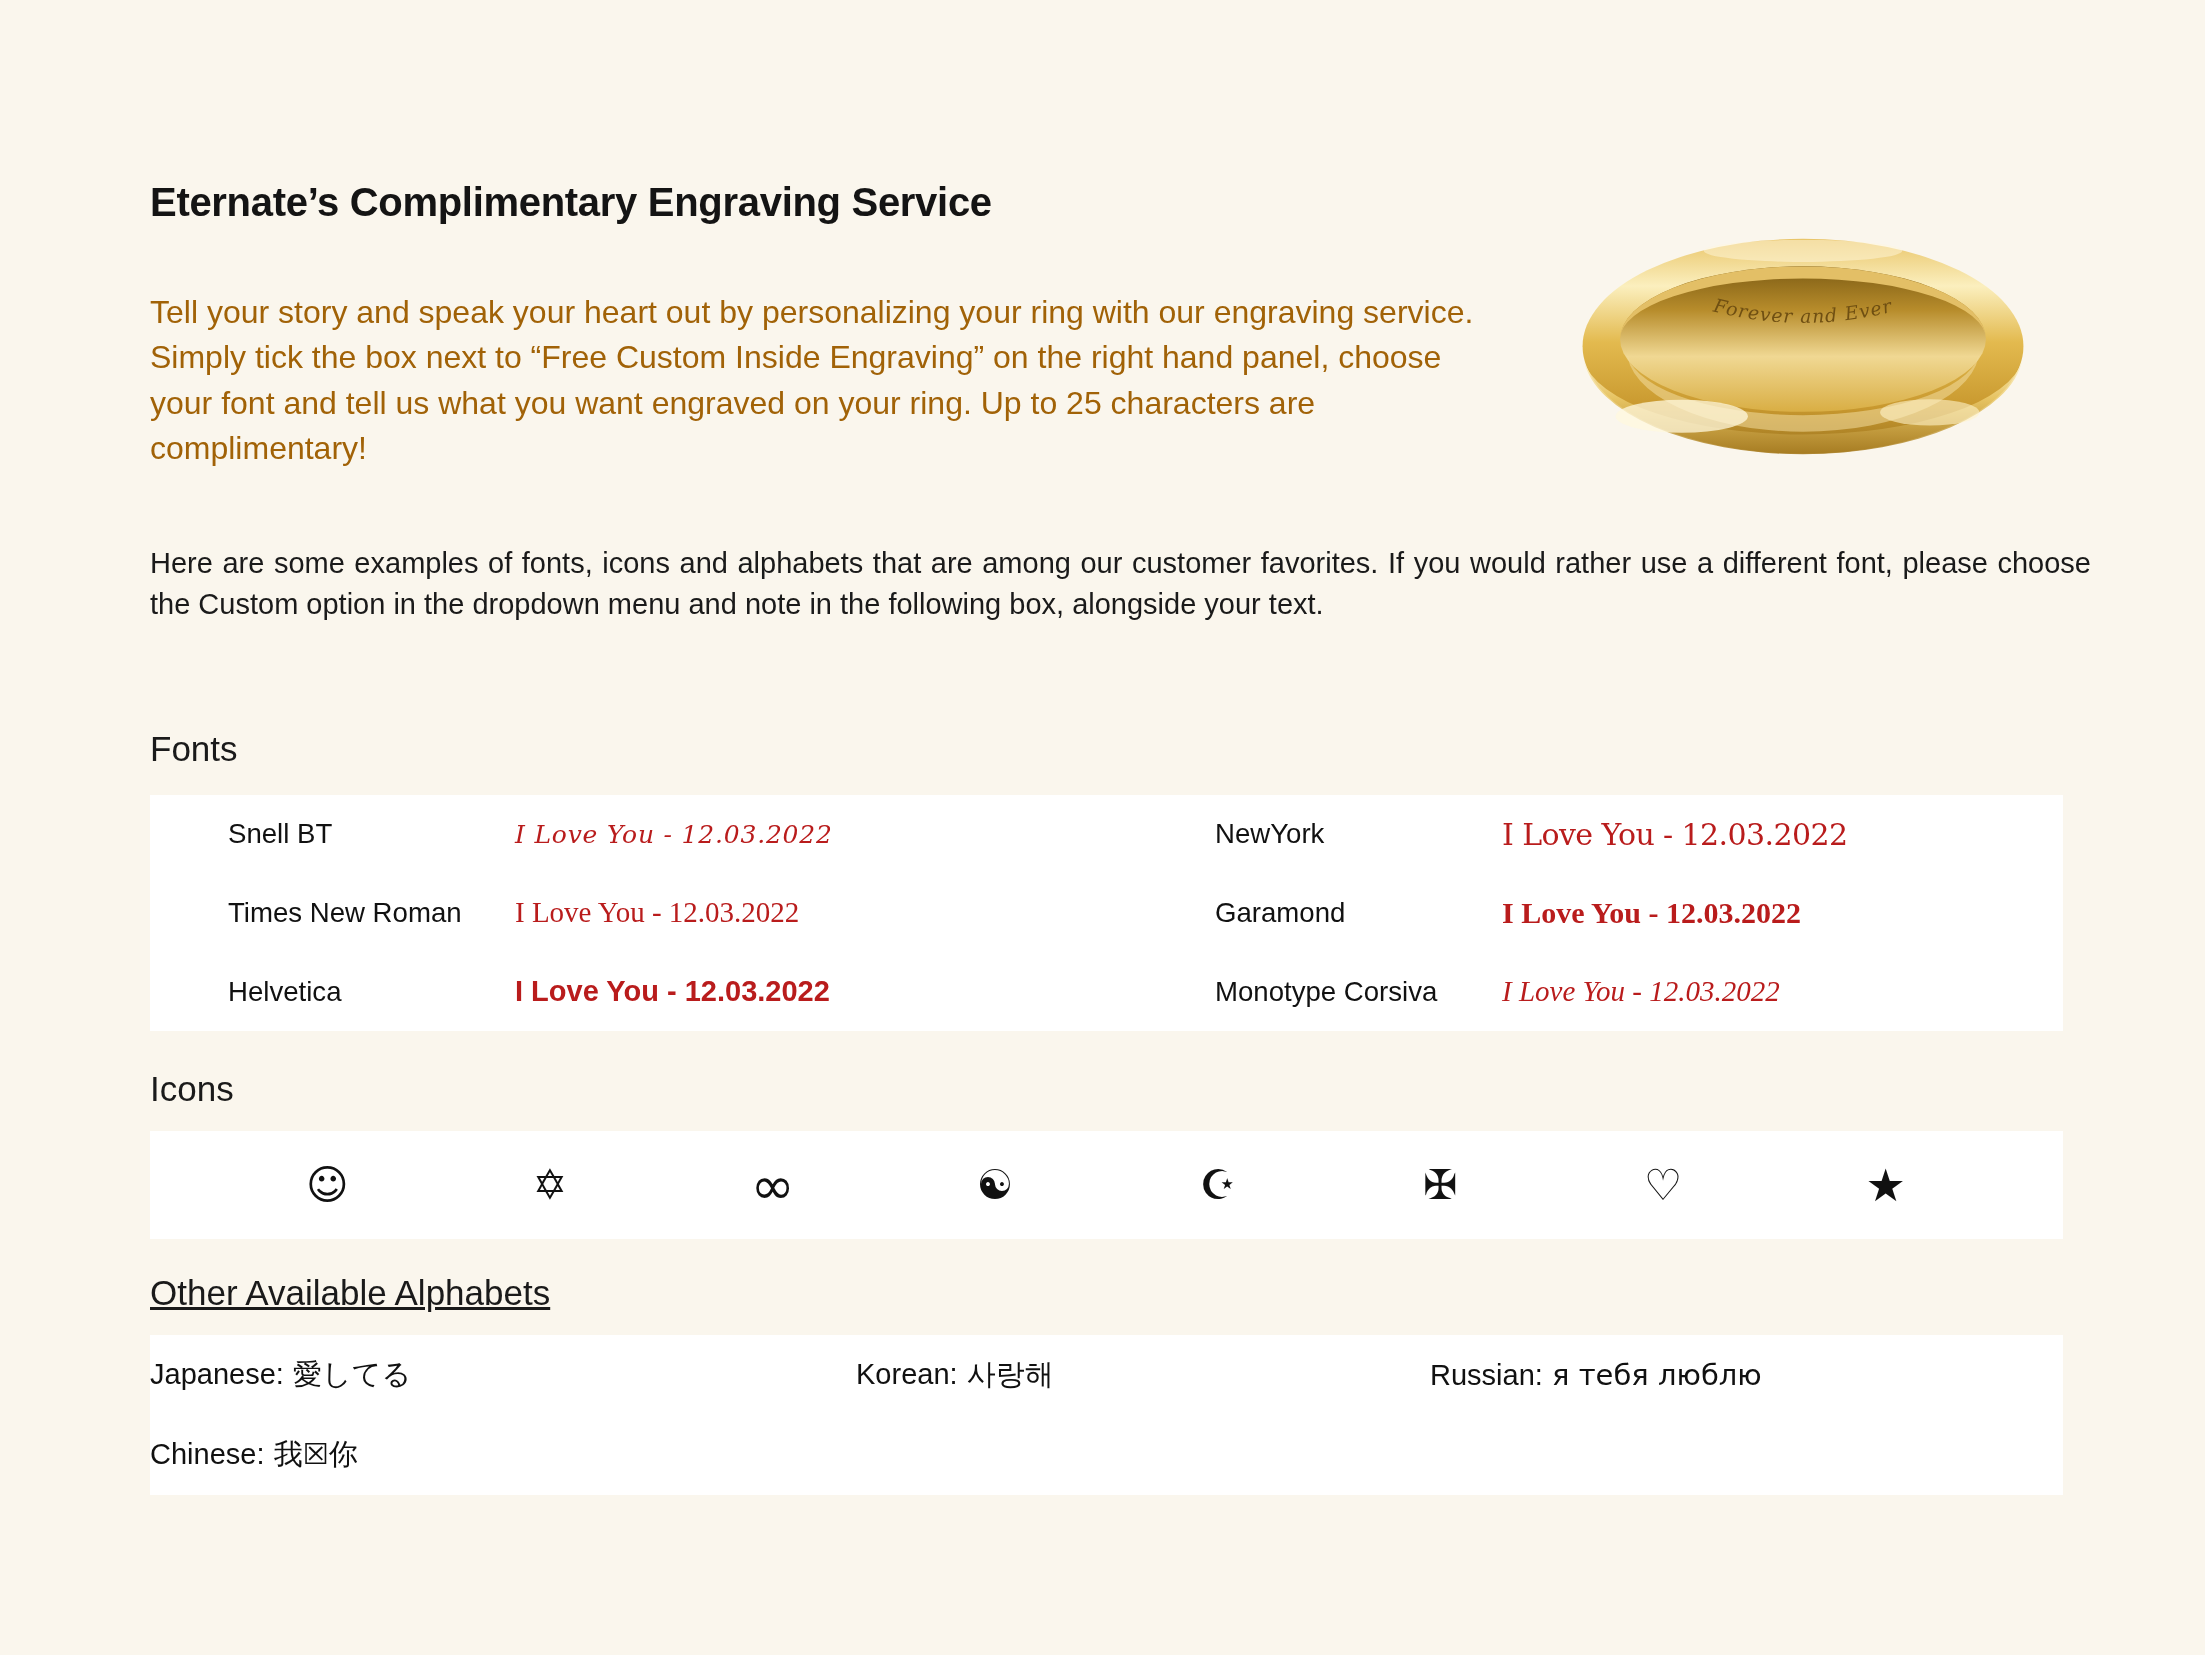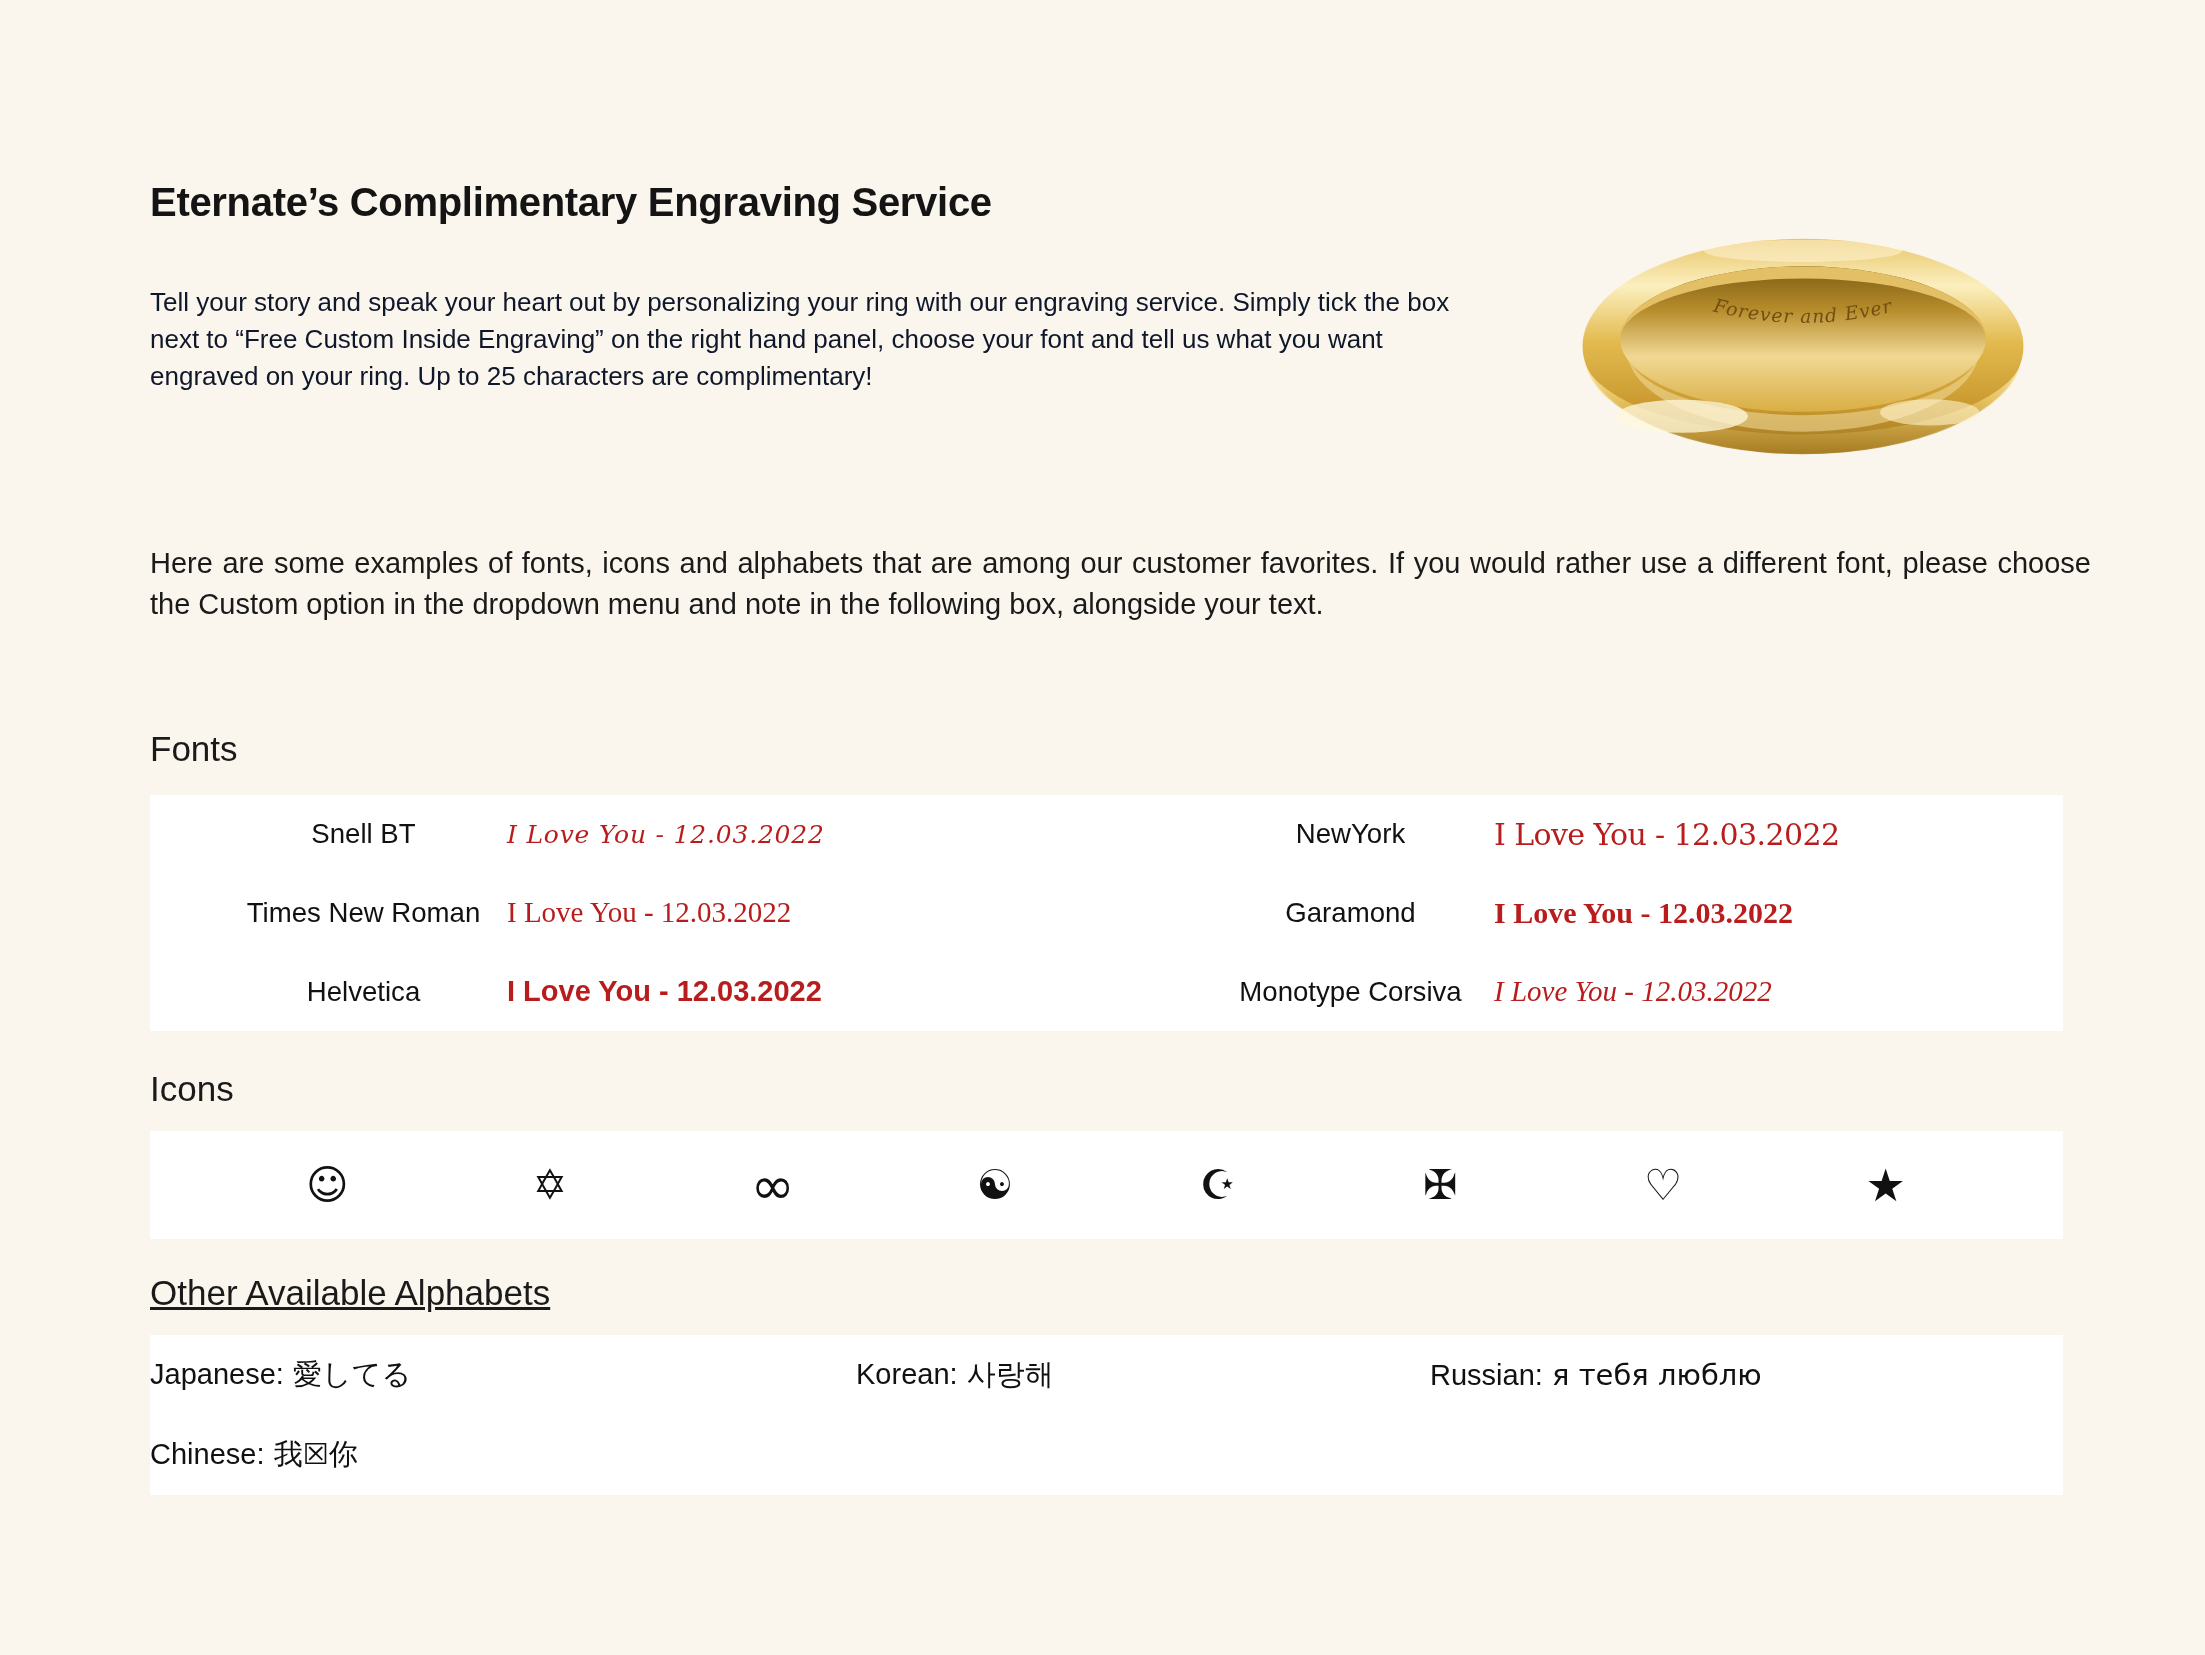--- a/index.html
+++ b/index.html
@@ -32,23 +32,23 @@
     letter-spacing: -0.3px;
     color: #141414;
     white-space: nowrap;
   }
 
   .intro {
     position: absolute;
     left: 150px;
     top: 246px;
     width: 1334px;
-    font-size: 26px;
+    font-size: 32px;
     line-height: 1.42;
-    color: #0f172a;
+    color: #a16207;
   }
 
   .intro2 {
     position: absolute;
     left: 150px;
     top: 502px;
     width: 1941px;
     font-size: 29px;
     line-height: 1.42;
     color: #1a1a1a;
@@ -94,28 +94,27 @@
   }
   .panel-alpha {
     top: 1323px;
     width: 1913px;
     height: 160px;
   }
 
   
   .fonts-grid {
     position: absolute;
-    left: 4px; top: 0;
+    left: 12px; top: 0;
     width: 100%;
     height: 100%;
     display: grid;
     grid-template-columns: 987px 926px;
     grid-template-rows: 1fr 1fr 1fr;
     align-items: center;
-    text-align: center;
   }
   .font-row {
     display: flex;
     align-items: center;
   }
   .font-name {
     font-size: 27.6px;
     color: #111;
     padding-left: 66px;
     width: 353px;

